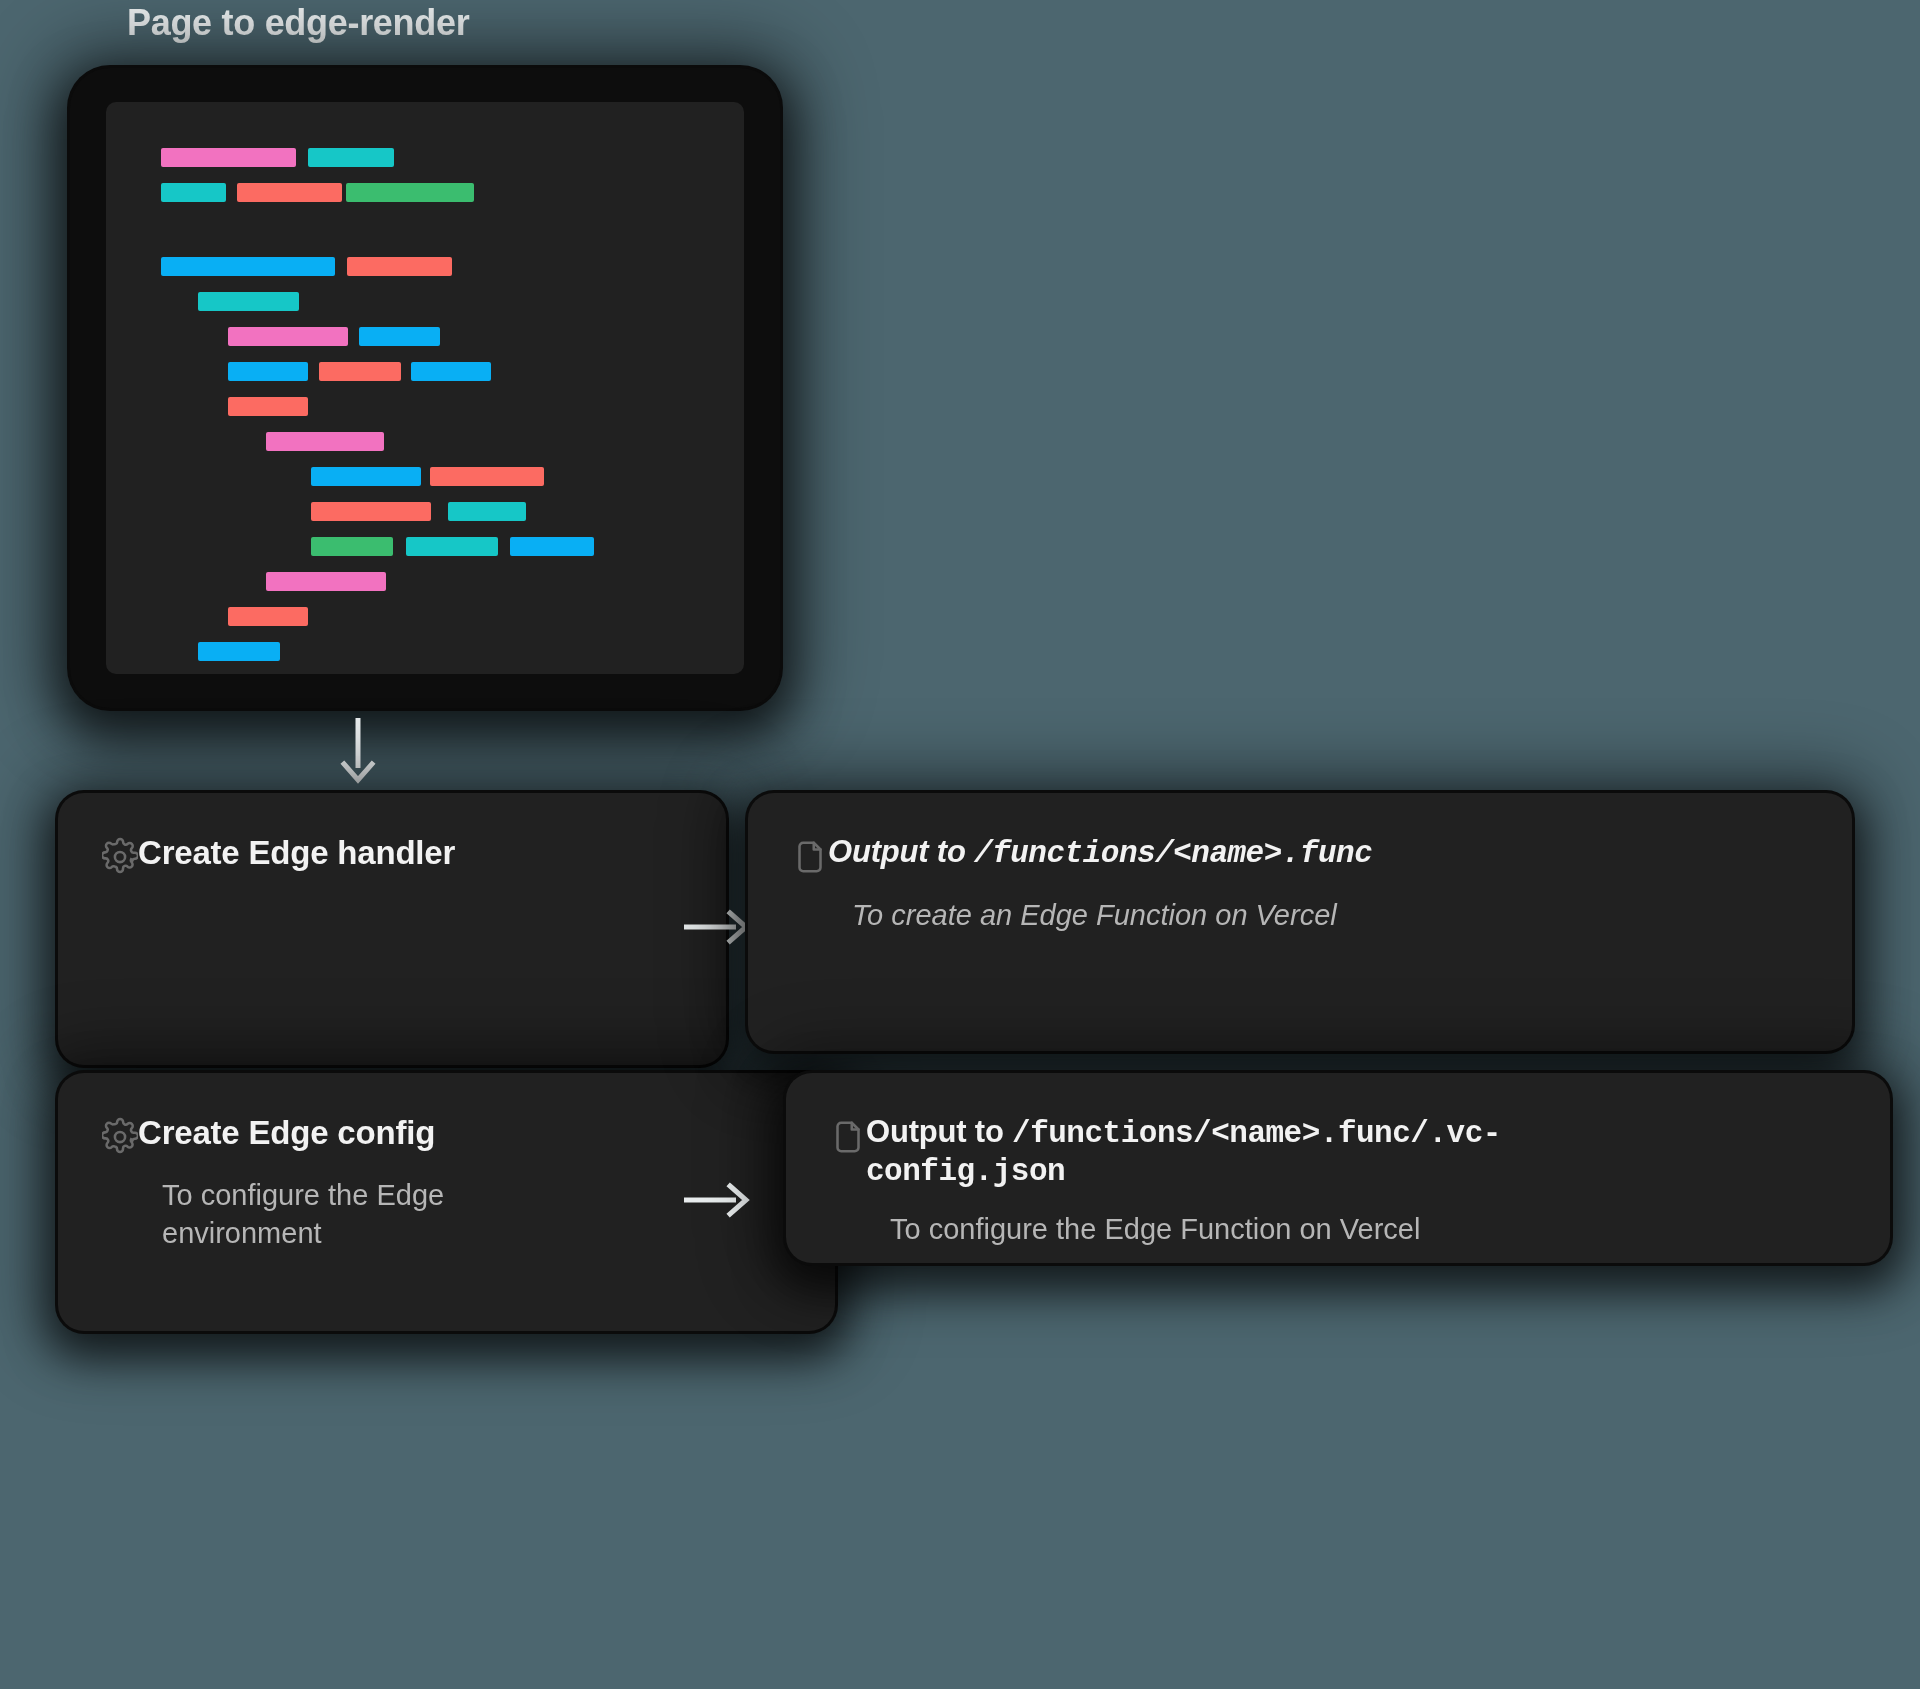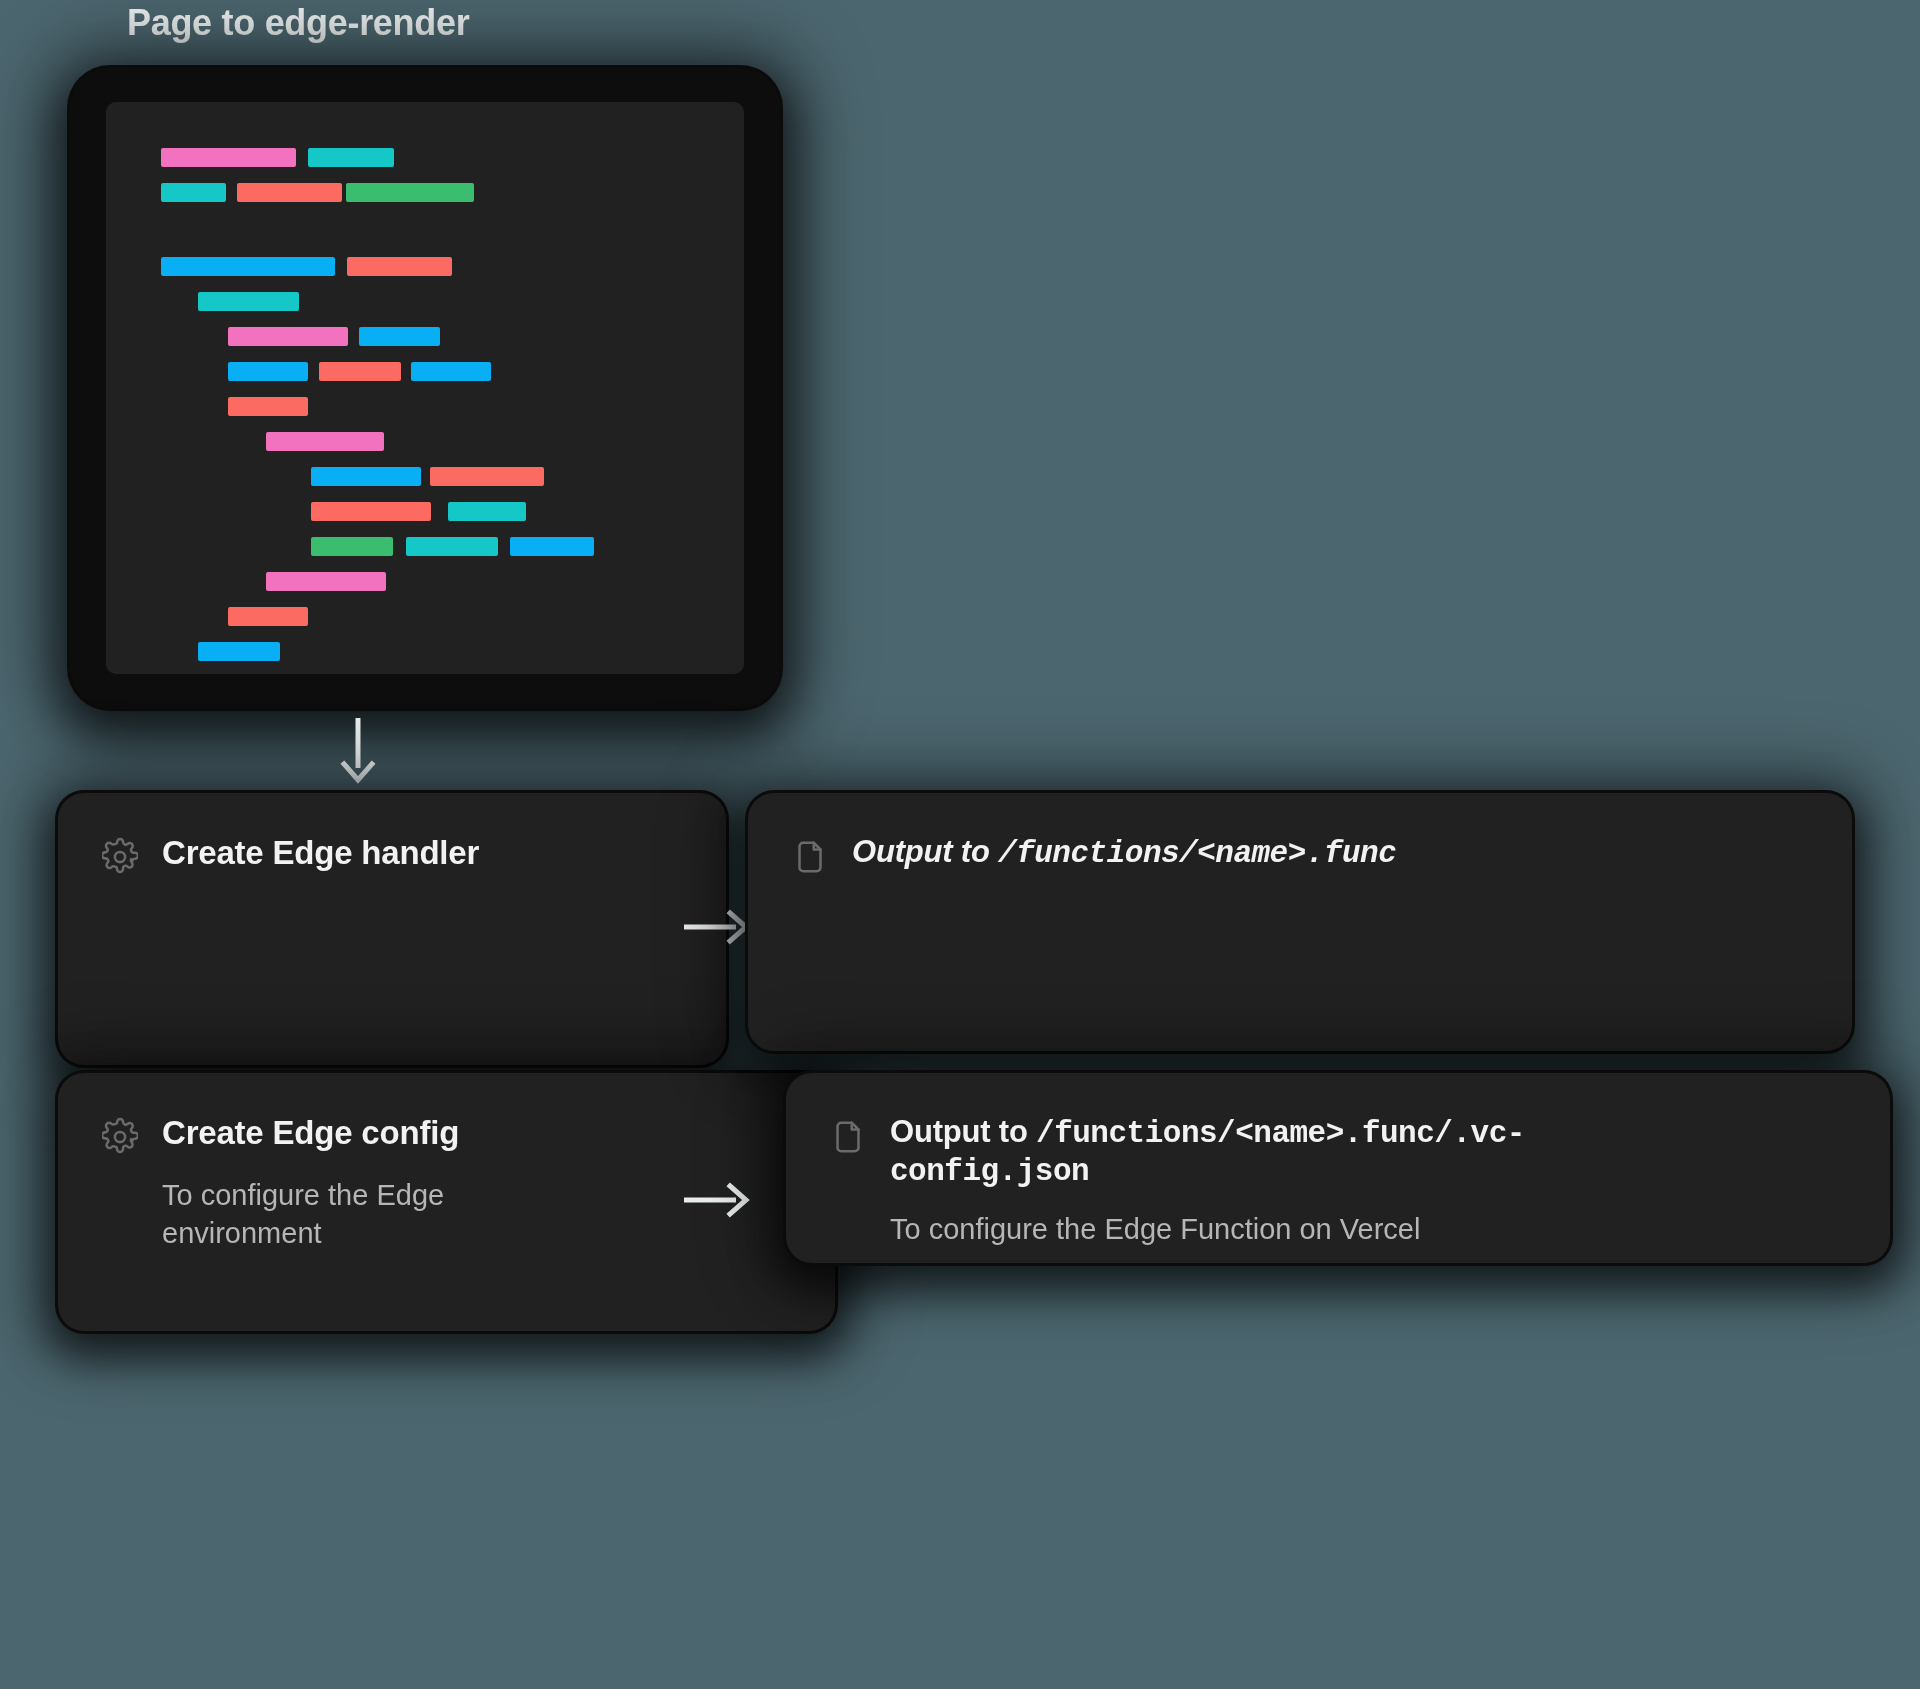--- a/index.html
+++ b/index.html
@@ -68,21 +68,20 @@
     box-shadow:
       0 0 0 3px #0b0b0b,
       0 16px 40px 10px rgba(0,0,0,0.60),
       0 0 64px 24px rgba(0,0,0,0.38);
     padding: 40px 44px 36px 44px;
   }
 
   .card-head {
     display: flex;
     align-items: flex-start;
-    gap: 24px;
   }
   .card-icon {
     flex: 0 0 auto;
     width: 36px;
     height: 40px;
     margin-top: 4px;
     color: #6a6a6a;
   }
   .card-icon svg { display: block; width: 100%; height: 100%; }
 
@@ -208,20 +207,21 @@
       <span class="card-icon">
         <svg viewBox="0 0 24 24" fill="none" stroke="currentColor" stroke-width="1.7" stroke-linejoin="round" stroke-linecap="round">
           <path d="M14.5 2.5H7.5A2.5 2.5 0 005 5v14a2.5 2.5 0 002.5 2.5h9A2.5 2.5 0 0019 19V7z"></path>
           <path d="M14.5 2.5V7H19"></path>
         </svg>
       </span>
       <div class="card-title mono-title">
         <span class="label-sans">Output to </span><span>/functions/&lt;name&gt;.func</span>
       </div>
     </div>
+    <div class="card-desc wide">To create an Edge Function on Vercel</div>
   </div>
 
   <div class="card" style="left:786px; top:1073px; width:1104px; height:190px;">
     <div class="card-head">
       <span class="card-icon">
         <svg viewBox="0 0 24 24" fill="none" stroke="currentColor" stroke-width="1.7" stroke-linejoin="round" stroke-linecap="round">
           <path d="M14.5 2.5H7.5A2.5 2.5 0 005 5v14a2.5 2.5 0 002.5 2.5h9A2.5 2.5 0 0019 19V7z"></path>
           <path d="M14.5 2.5V7H19"></path>
         </svg>
       </span>

